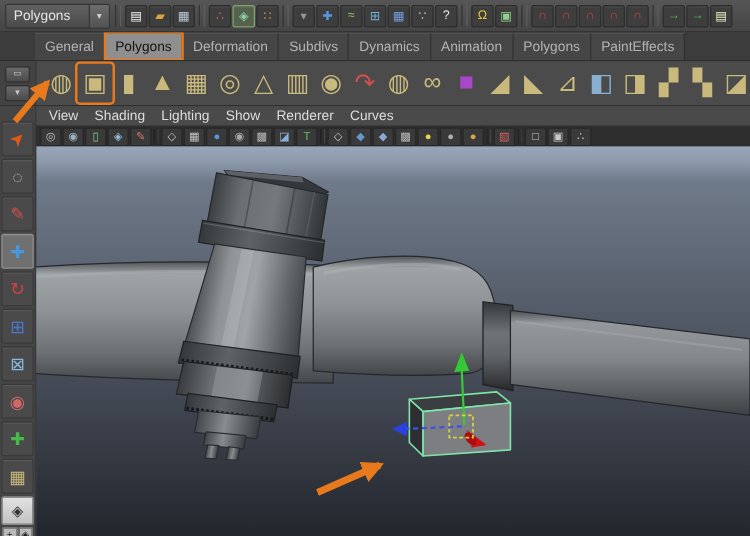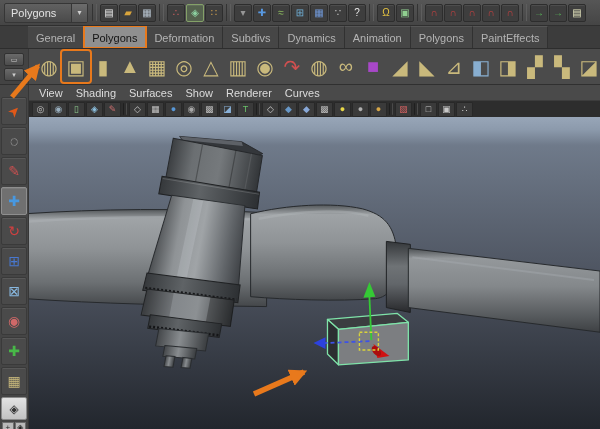--- a/index.html
+++ b/index.html
@@ -292,21 +292,21 @@
 
         </div>
       </div>
     </div>
 
     <div class="viewport-col">
       <div class="panel-menus">
 
       <span class="pmenu">View</span>
           <span class="pmenu">Shading</span>
-          <span class="pmenu">Surfaces</span>
+          <span class="pmenu">Lighting</span>
           <span class="pmenu">Show</span>
           <span class="pmenu">Renderer</span>
           <span class="pmenu">Curves</span>
         </div>
       <div class="panel-iconbar">
 
       <span class="ticon">
             <i style="color: rgb(192, 192, 192);">◎</i>
           </span>
           <span class="ticon">

